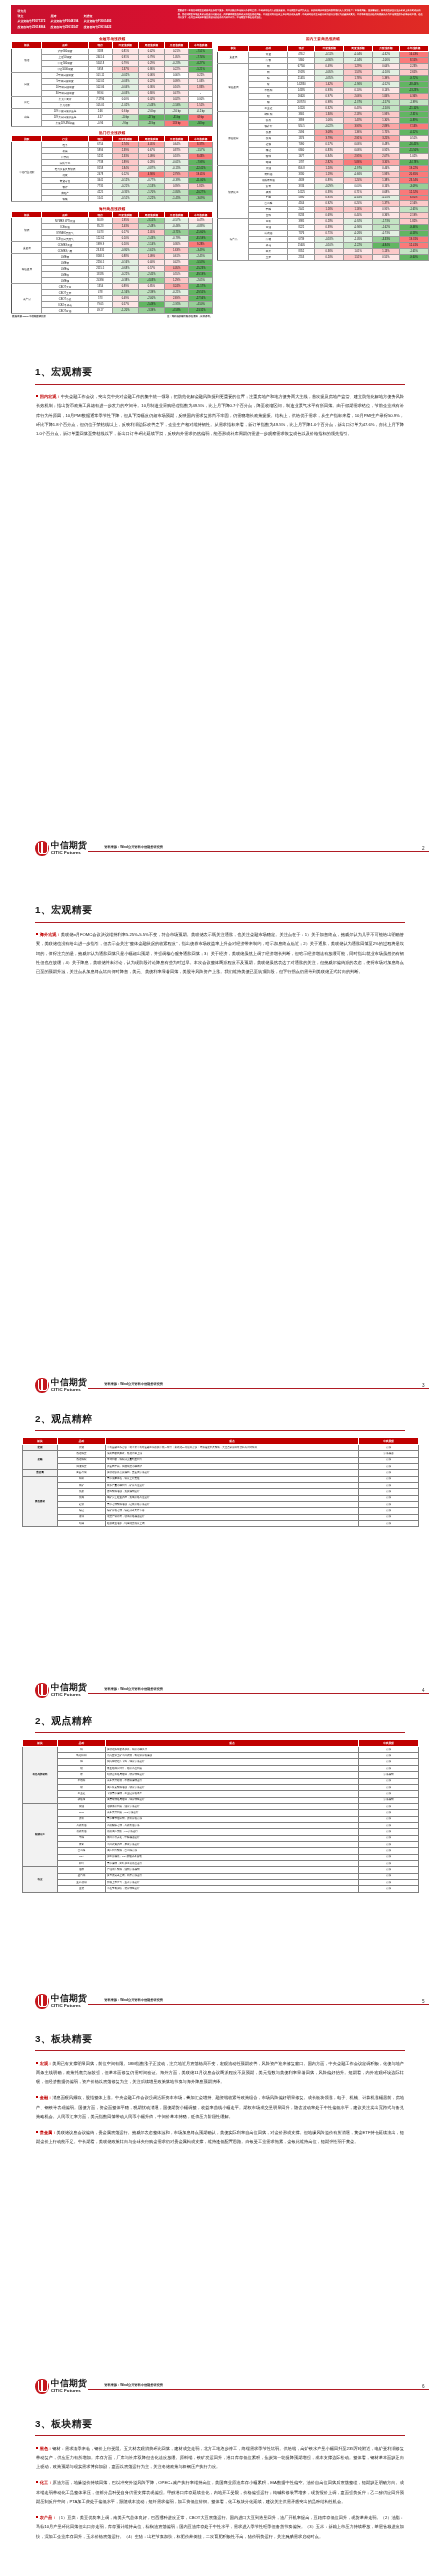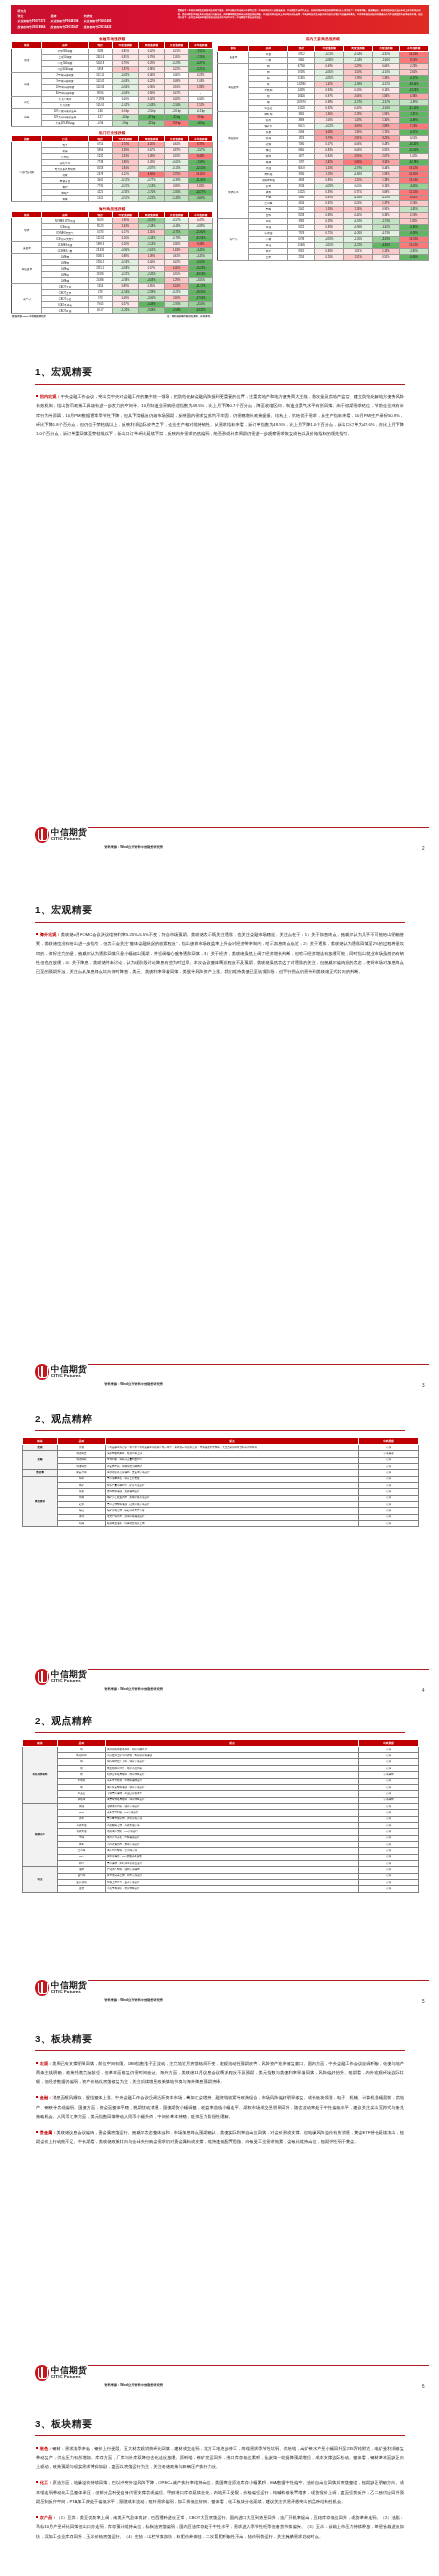--- a/index.html
+++ b/index.html
@@ -108,21 +108,21 @@
     vertical-align:0.8px;
     margin-right:1.8px;
   }
   .para { margin-top:6.7px; }
   
   .pg-footer {
     position:relative;
     margin:0 11.3px;
     height:29px;
     display:flex;
-    align-items:flex-start;
+    align-items:flex-end;
   }
   .logo { display:flex; align-items:center; gap:2.1px; padding-left:24px; }
   .logo-mark {
     width:13.4px;height:15.5px;border-radius:50%;
     background:#c4161c;position:relative;flex:0 0 13.4px;
   }
   .logo-mark:before{
     content:"";position:absolute;left:3.1px;top:2.6px;width:7.2px;height:10.3px;
     border:1.2px solid #fff;border-top:none;border-radius:0 0 3.6px 3.6px;
   }

